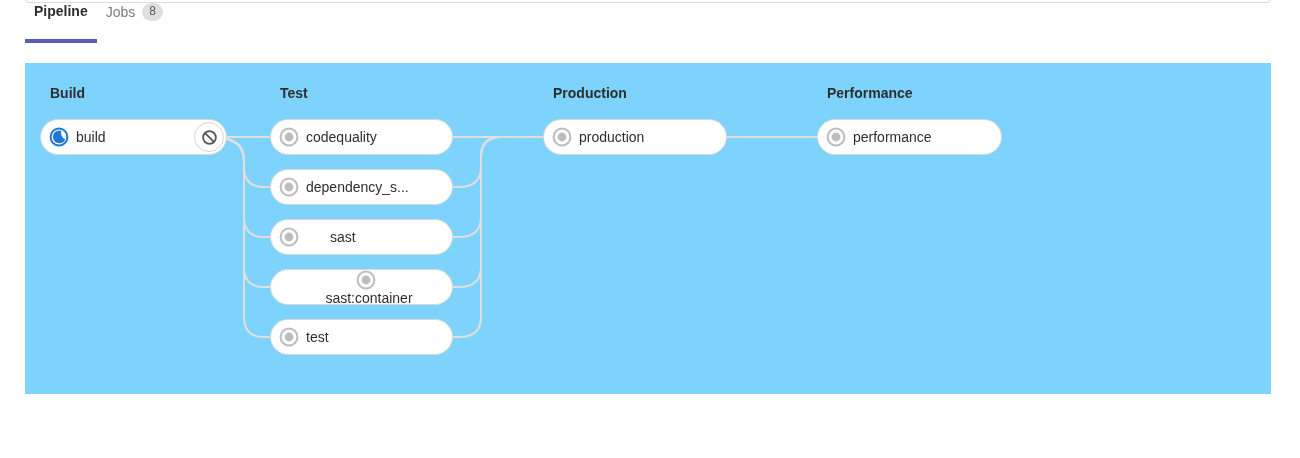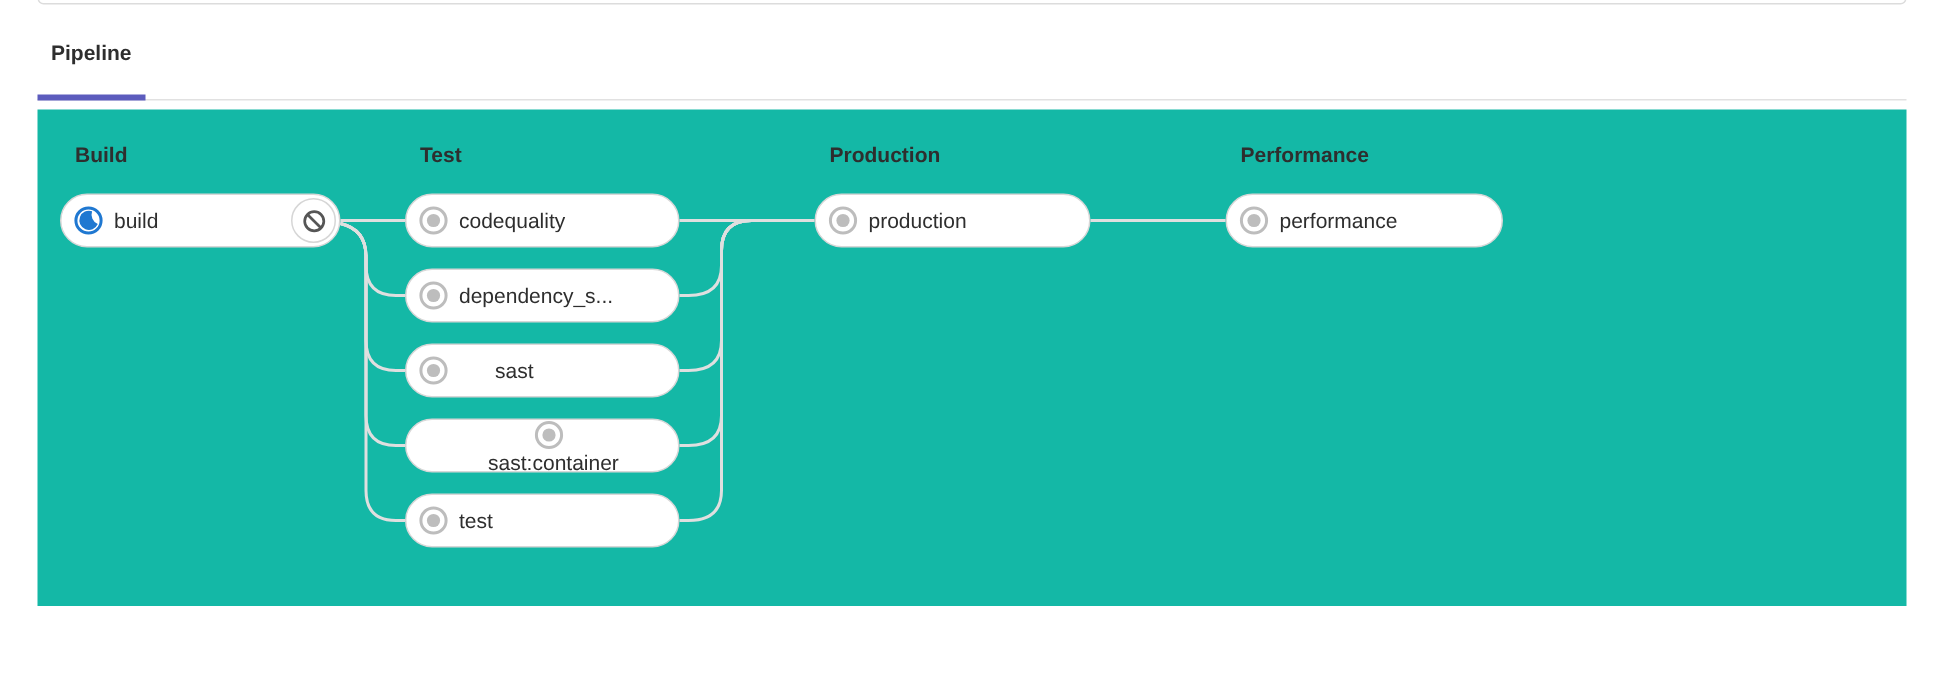--- a/index.html
+++ b/index.html
@@ -19,21 +19,21 @@
     border: 1px solid #dcdcdc;
     border-radius: 4px;
   }
   
   .tabbar {
     position: absolute;
     left: 25px; top: 3px;
     width: 1246px; height: 64px;
     border-bottom: 1px solid #e1e1e1;
     display: flex;
-    align-items: flex-end;
+    align-items: flex-start;
     padding-left: 0;
   }
   .tab {
     display: flex;
     align-items: center;
     gap: 7px;
     padding: 0 9px 20px 9px;
     margin-bottom: -1px;
     border-bottom: 4px solid transparent;
     font-size: 14px;
@@ -51,23 +51,23 @@
     color: #565656;
     font-size: 12px;
     font-weight: normal;
     border-radius: 9px;
     padding: 2px 7px 3px 7px;
     line-height: 13px;
   }
   
   .graph {
     position: absolute;
-    left: 25px; top: 73px;
+    left: 25px; top: 63px;
     width: 1246px; height: 331px;
-    background: #14b8a6;
+    background: #7dd3fc;
   }
   .connectors {
     position: absolute;
     left: 0; top: 0;
     width: 1246px; height: 331px;
   }
   .stage-label {
     position: absolute;
     top: 22px;
     font-size: 14px;
@@ -114,20 +114,24 @@
 </style>
 </head>
 <body>
 
 <div class="top-card"></div>
 
 <nav class="tabbar">
     <div class="tab active">
       <span>Pipeline</span>
     </div>
+    <div class="tab">
+      <span>Jobs</span>
+      <span class="badge">8</span>
+    </div>
   </nav>
 
 <div class="graph">
   <svg class="connectors" viewBox="0 0 1246 331" fill="none" stroke="#dfdfdf" stroke-width="2">
 
     <path d="M202 74 H245"></path>
 
     <path d="M202 76 Q219 80 219 98 V104 Q219 124 239 124 H245"></path>
     <path d="M202 76 Q219 80 219 98 V154 Q219 174 239 174 H245"></path>
     <path d="M202 76 Q219 80 219 98 V204 Q219 224 239 224 H245"></path>

